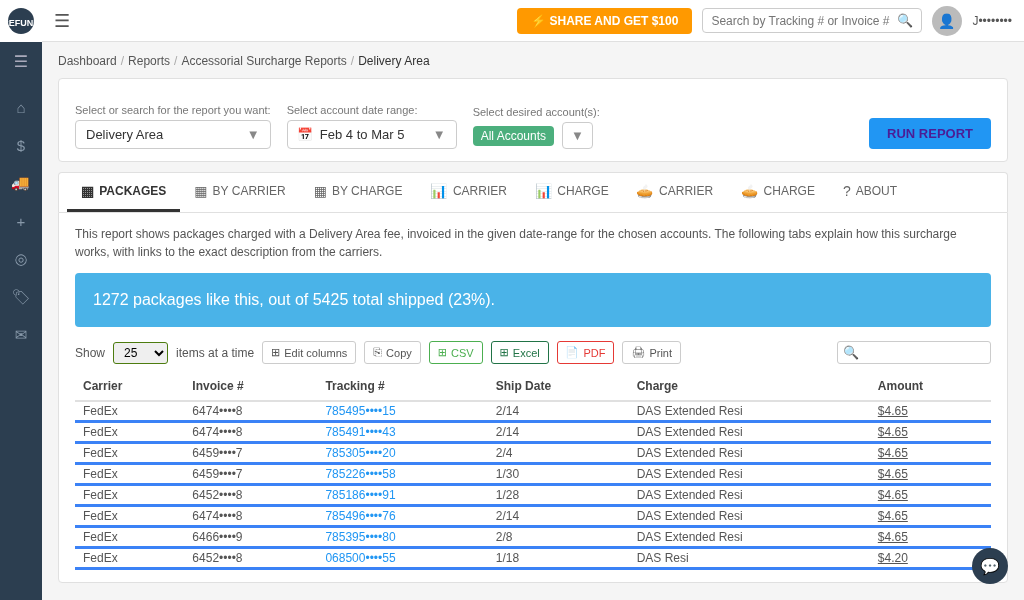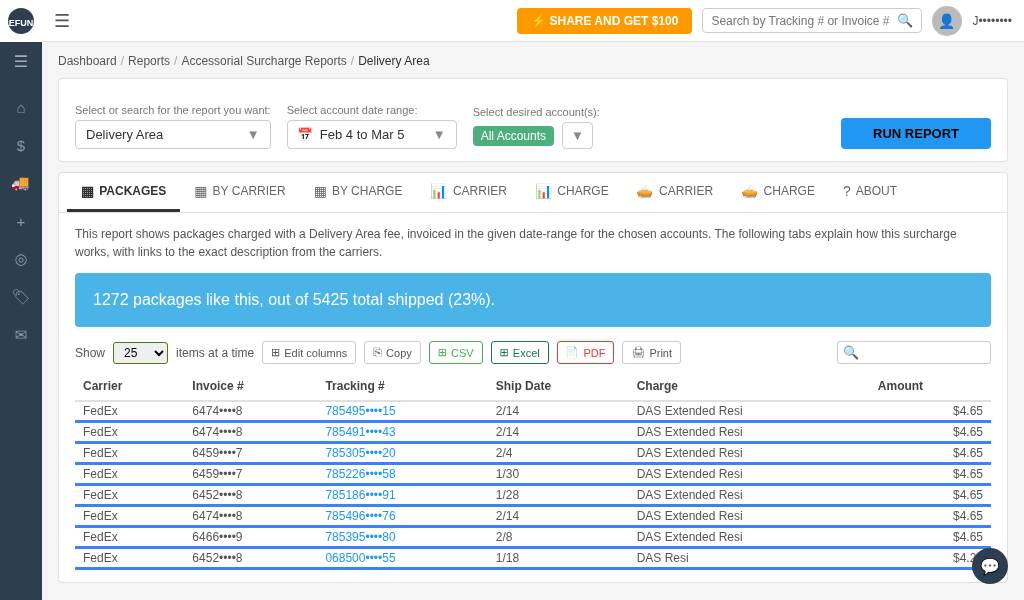--- a/index.html
+++ b/index.html
@@ -193,24 +193,24 @@
     }
     .accounts-caret {
       border: 1px solid #ccc;
       border-radius: 4px;
       padding: 5px 8px;
       cursor: pointer;
       color: #888;
     }
     .run-report-btn {
       background: #2196f3;
-      color: #000000;
+      color: #4c1d95;
       border: none;
       border-radius: 4px;
-      padding: 8px 32px;
+      padding: 8px 18px;
       font-size: 13px;
       font-weight: 600;
       cursor: pointer;
       margin-left: auto;
       white-space: nowrap;
       margin-top: 27px;
     }
 
     
     .tabs {
@@ -329,21 +329,21 @@
       color: #444;
       font-weight: 600;
       white-space: nowrap;
     }
     .data-table td {
       padding: 2px 8px;
       border-bottom: 3px solid #3b82f6;
       color: #555;
     }
     .tracking-link { color: #2196f3; text-decoration: none; }
-    .amount { text-align: right; }
+    .amount { text-align: left; text-decoration: underline; }
 
     
     ::-webkit-scrollbar { width: 6px; height: 6px; }
     ::-webkit-scrollbar-track { background: #f0f0f0; }
     ::-webkit-scrollbar-thumb { background: #ccc; border-radius: 3px; }
 
     
     .chat-btn {
       position: fixed;
       bottom: 16px;

